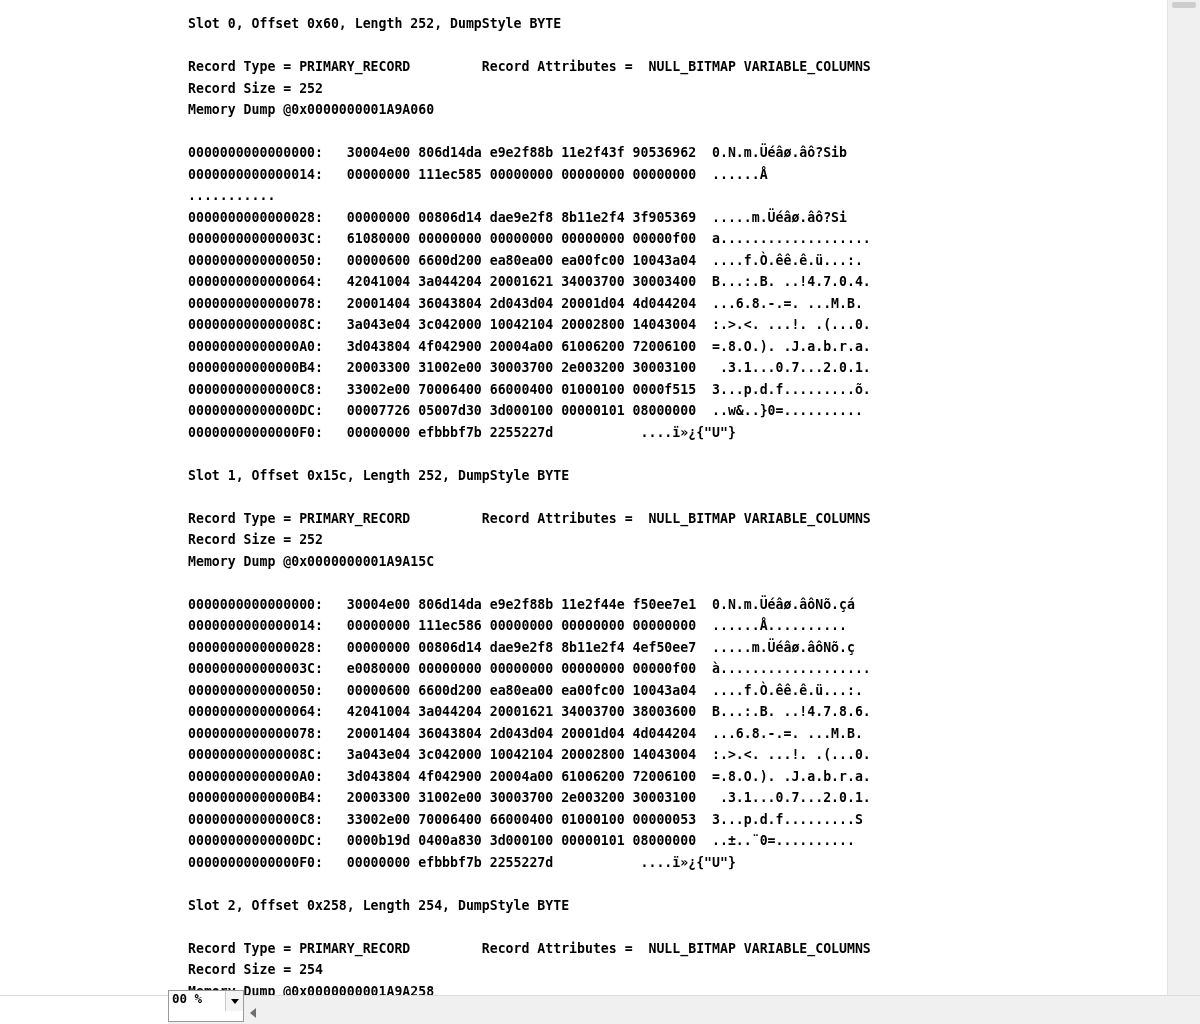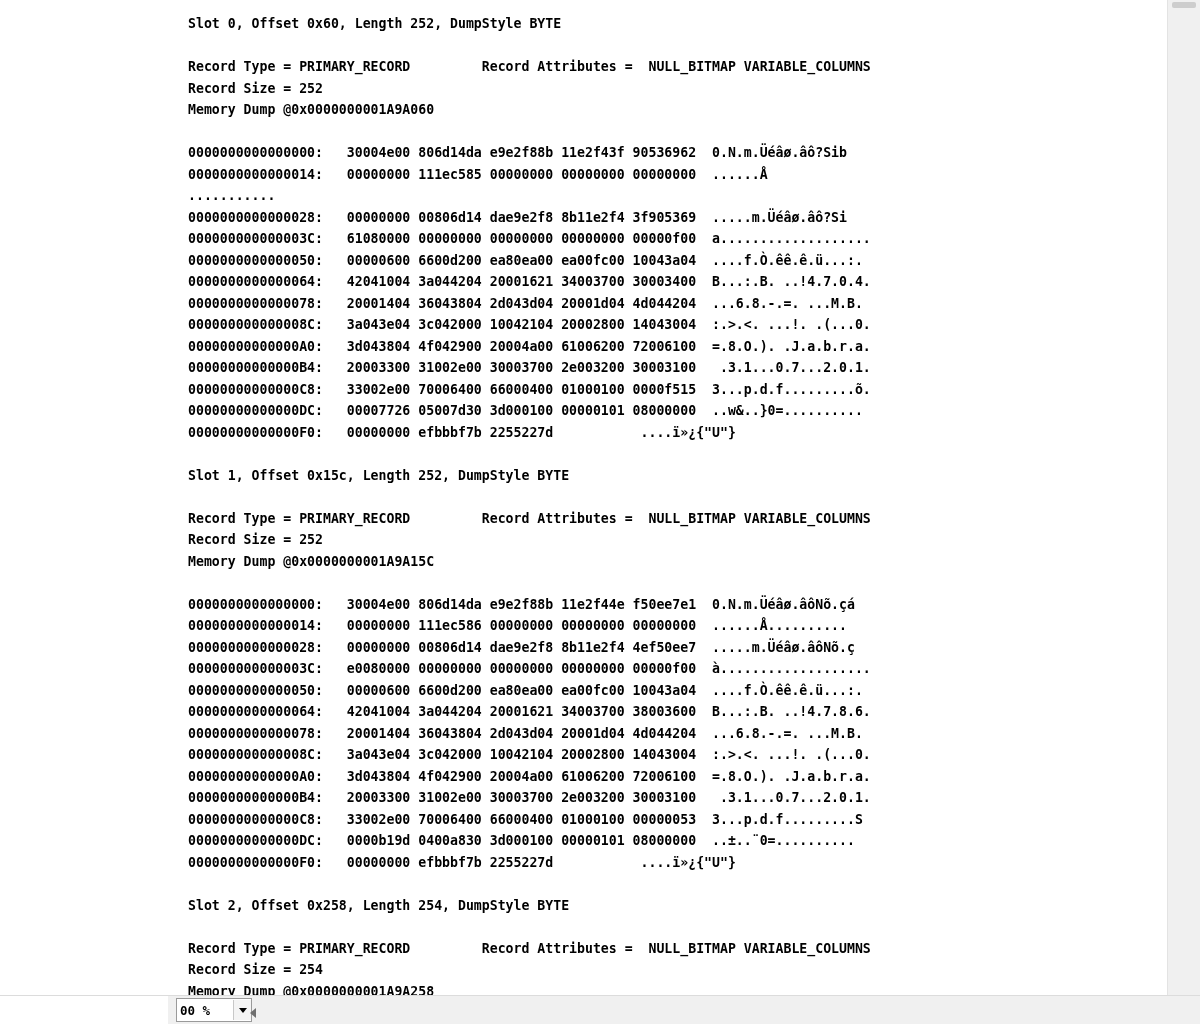--- a/index.html
+++ b/index.html
@@ -81,28 +81,27 @@
     display: flex;
     align-items: center;
   }
   .hscroll-left-pad {
     width: 168px;
     height: 28px;
     background: #ffffff;
   }
   .zoom-combo {
     position: absolute;
-    left: 176px;
+    left: 168px;
     bottom: 2px;
     width: 76px;
-    height: 24px;
+    height: 32px;
     background: #ffffff;
     border: 1px solid #9a9a9a;
     display: flex;
-    align-items: center;
     box-sizing: border-box;
   }
   .zoom-value {
     font-family: "DejaVu Sans Mono", "Liberation Mono", monospace;
     font-size: 12.5px;
     color: #000;
     padding-left: 3px;
     flex: 1;
     overflow: hidden;
     white-space: nowrap;

